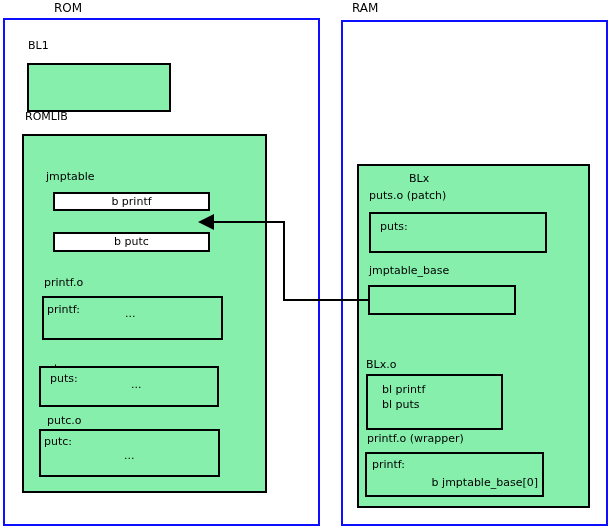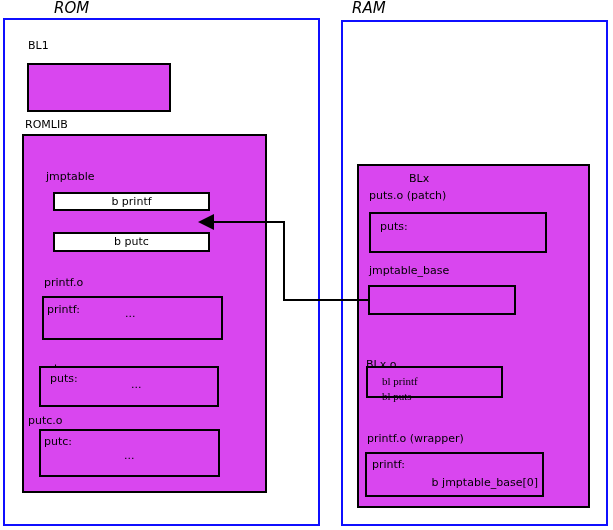--- a/index.html
+++ b/index.html
@@ -6,59 +6,59 @@
   .canvas{
     position:relative;
     width:613px;height:530px;
     background:#ffffff;
     font-family:"DejaVu Sans","Liberation Sans",sans-serif;
     font-size:11px;color:#000;
     overflow:hidden;
   }
   .canvas *{box-sizing:border-box;}
   .lbl{position:absolute;white-space:nowrap;line-height:13px;}
-  .lbl-big{font-size:15px;line-height:14px;font-style:italic;}
+  .lbl-big{font-size:12px;line-height:14px;}
   .bluebox{position:absolute;border:2px solid #0f0fff;background:transparent;}
-  .box{position:absolute;border:2px solid #000;background:#d946ef;}
+  .box{position:absolute;border:2px solid #000;background:#86efac;}
   .jmp-entry{position:absolute;left:41px;width:157px;height:19px;border:2px solid #000;
              text-align:center;line-height:15px;background:#fff;margin-left:12px;}
   .arrow-overlay{position:absolute;left:0;top:0;pointer-events:none;}
 </style>
 </head>
 <body>
 
 <div class="canvas">
 
   <div class="lbl lbl-big" style="left:54px;top:1px;">ROM</div>
 
   <div class="bluebox" style="left:3px;top:18px;width:317px;height:508px;"></div>
 
   <div class="lbl" style="left:28px;top:39px;">BL1</div>
   <div class="box" style="left:27px;top:63px;width:144px;height:49px;"></div>
 
-  <div class="lbl" style="left:25px;top:118px;">ROMLIB</div>
+  <div class="lbl" style="left:25px;top:110px;">ROMLIB</div>
   <div class="box" style="left:22px;top:134px;width:245px;height:359px;"></div>
 
   <div class="lbl" style="left:46px;top:170px;">jmptable</div>
   <div class="jmp-entry" style="top:192px;">b printf</div>
   <div class="jmp-entry" style="top:232px;height:20px;">b putc</div>
 
   <div class="lbl" style="left:44px;top:276px;">printf.o</div>
   <div class="box" style="left:42px;top:296px;width:181px;height:44px;">
     <div class="lbl" style="left:3px;top:5px;">printf:</div>
     <div class="lbl" style="left:81px;top:9px;">...</div>
   </div>
 
   <div class="lbl" style="left:40px;top:347px;margin-top:15px;">puts.o</div>
   <div class="box" style="left:39px;top:366px;width:180px;height:41px;">
     <div class="lbl" style="left:9px;top:4px;">puts:</div>
     <div class="lbl" style="left:90px;top:10px;">...</div>
   </div>
 
-  <div class="lbl" style="left:28px;top:414px;">putc.o</div>
+  <div class="lbl" style="left:47px;top:414px;">putc.o</div>
   <div class="box" style="left:39px;top:429px;width:181px;height:48px;">
     <div class="lbl" style="left:3px;top:4px;">putc:</div>
     <div class="lbl" style="left:83px;top:18px;">...</div>
   </div>
 
   <div class="lbl lbl-big" style="left:352px;top:1px;">RAM</div>
 
   <div class="bluebox" style="left:341px;top:20px;width:267px;height:506px;"></div>
 
   <div class="box" style="left:357px;top:164px;width:233px;height:344px;"></div>
@@ -67,21 +67,21 @@
 
   <div class="lbl" style="left:369px;top:189px;">puts.o (patch)</div>
   <div class="box" style="left:369px;top:212px;width:178px;height:41px;">
     <div class="lbl" style="left:9px;top:6px;">puts:</div>
   </div>
 
   <div class="lbl" style="left:369px;top:264px;">jmptable_base</div>
   <div class="box" style="left:368px;top:285px;width:148px;height:30px;"></div>
 
   <div class="lbl" style="left:366px;top:358px;">BLx.o</div>
-  <div class="box" style="left:366px;top:366px;width:137px;height:32px;font-family:Liberation Serif, serif;">
+  <div class="box" style="left:366px;top:374px;width:137px;height:56px;">
     <div class="lbl" style="left:14px;top:7px;">bl printf</div>
     <div class="lbl" style="left:14px;top:22px;">bl puts</div>
   </div>
 
   <div class="lbl" style="left:367px;top:432px;">printf.o (wrapper)</div>
   <div class="box" style="left:365px;top:452px;width:179px;height:45px;">
     <div class="lbl" style="left:5px;top:4px;">printf:</div>
     <div class="lbl" style="right:4px;top:22px;">b jmptable_base[0]</div>
   </div>
 

